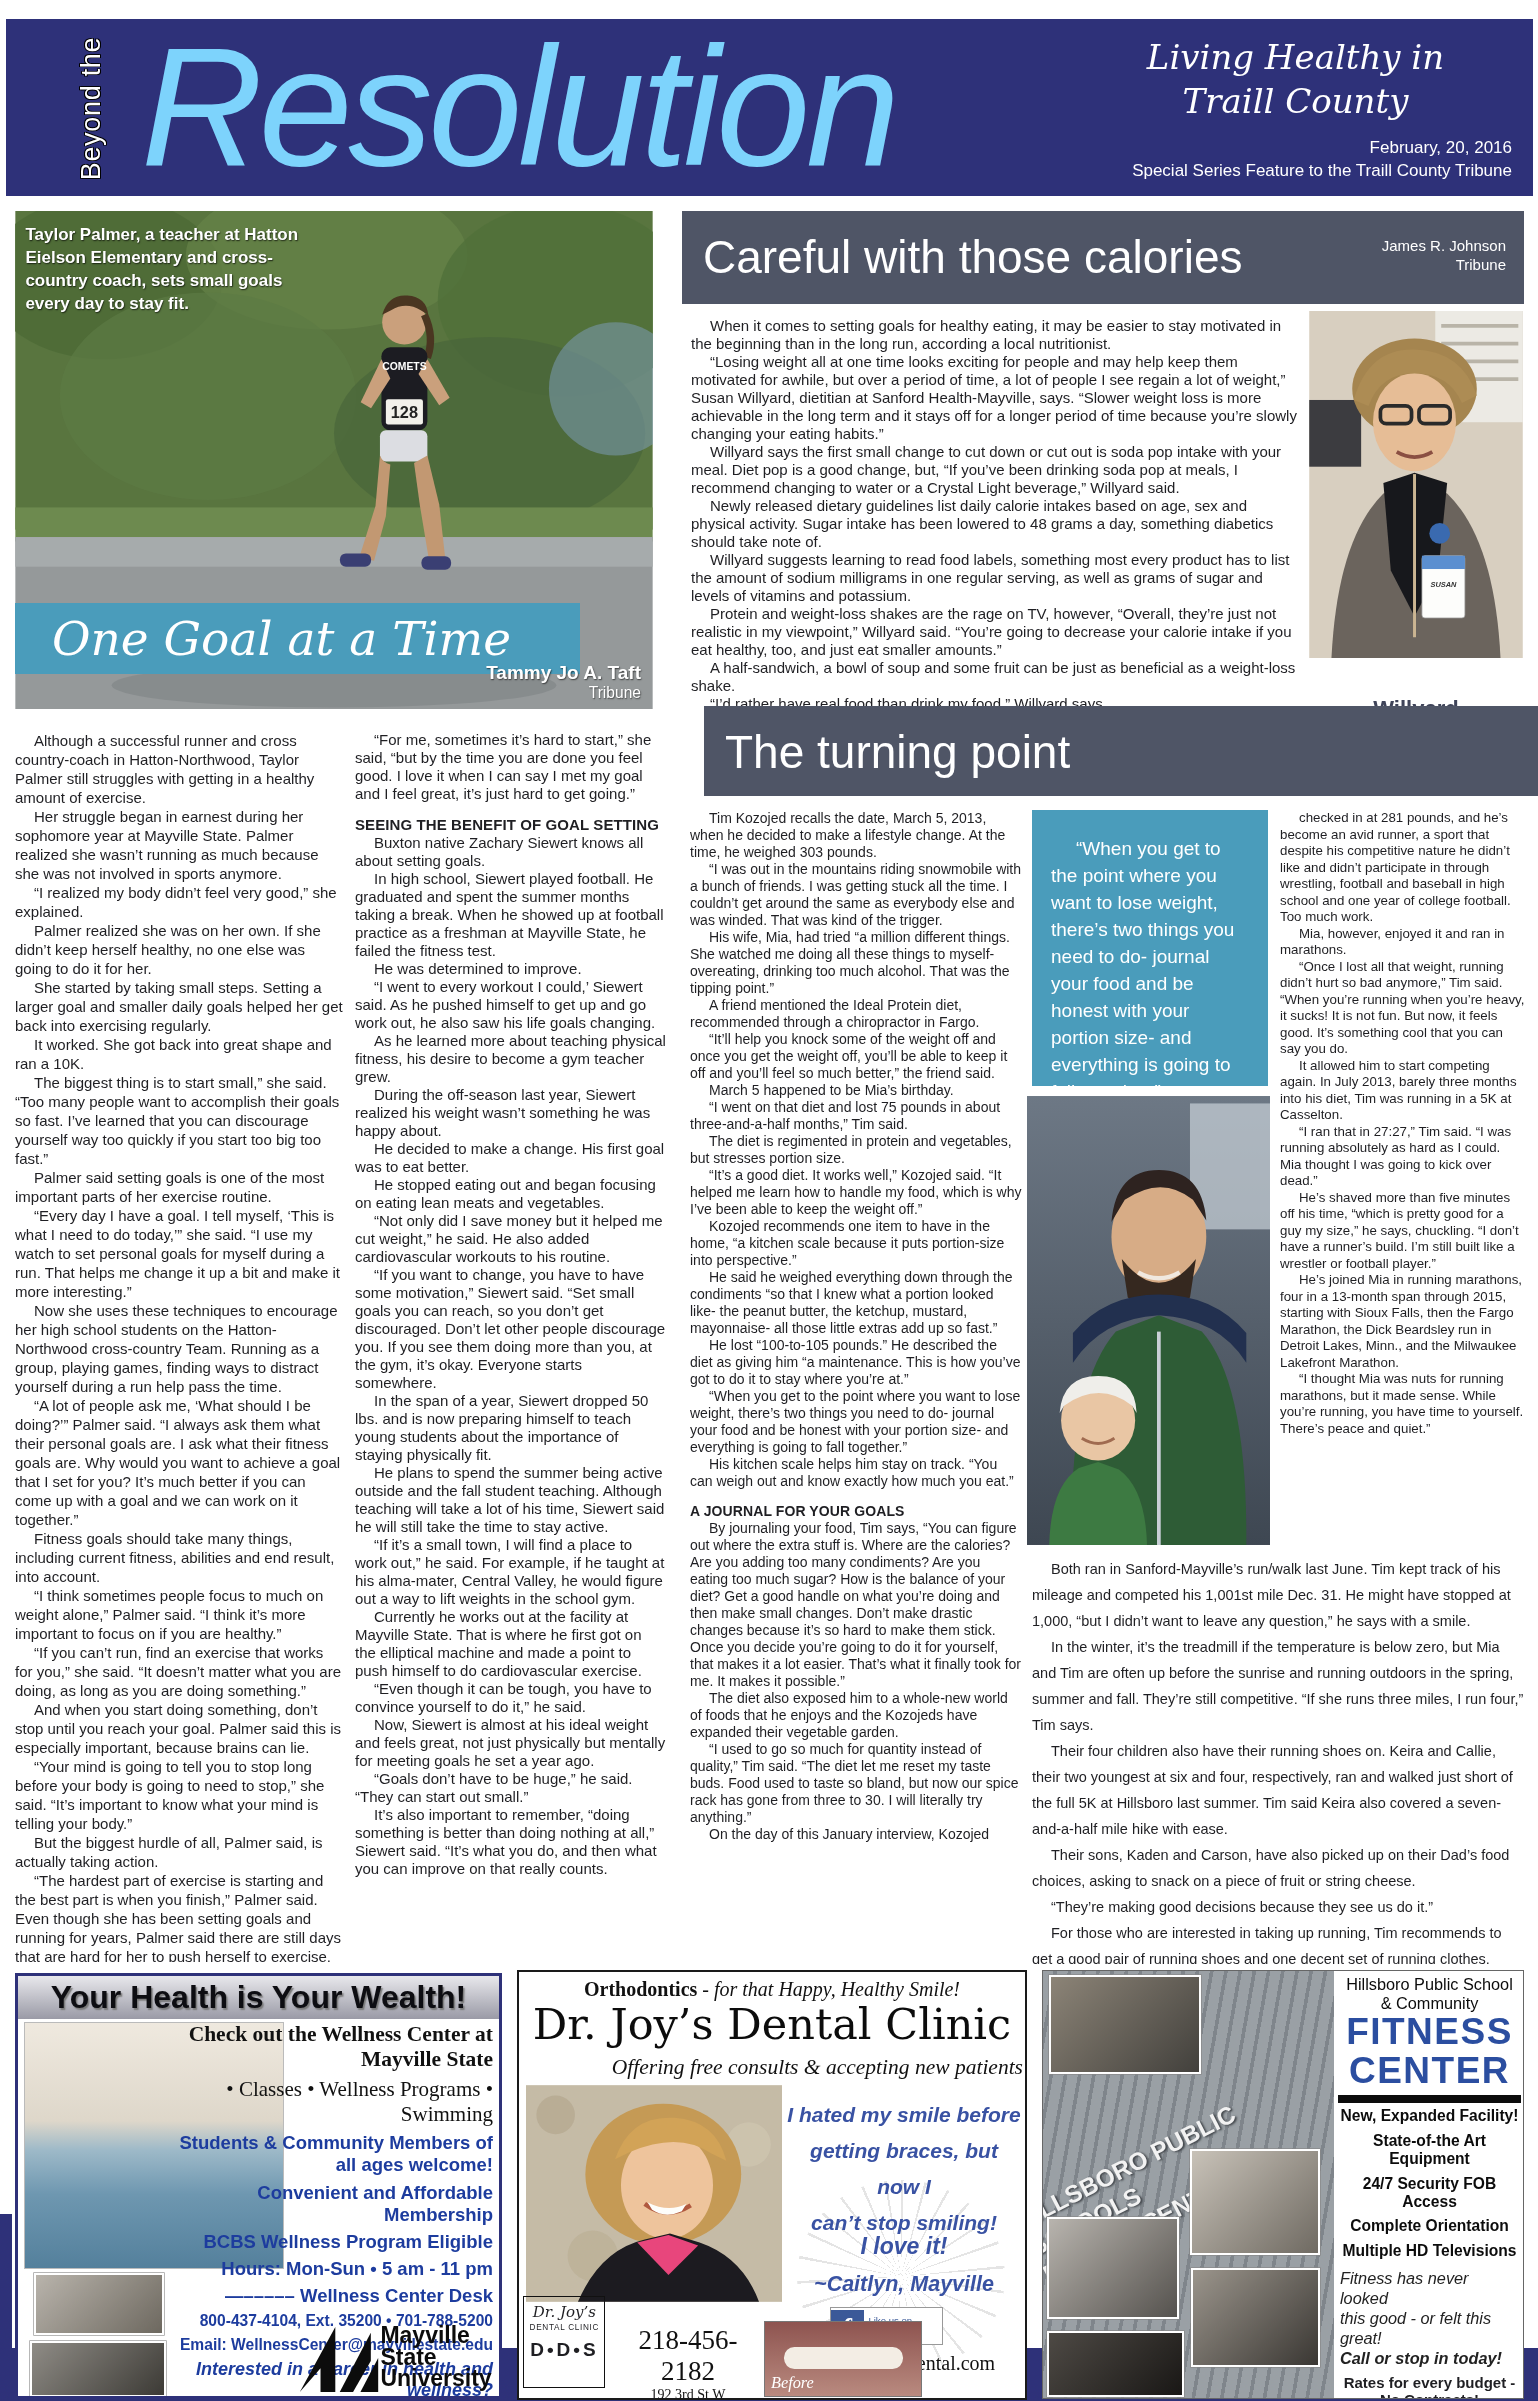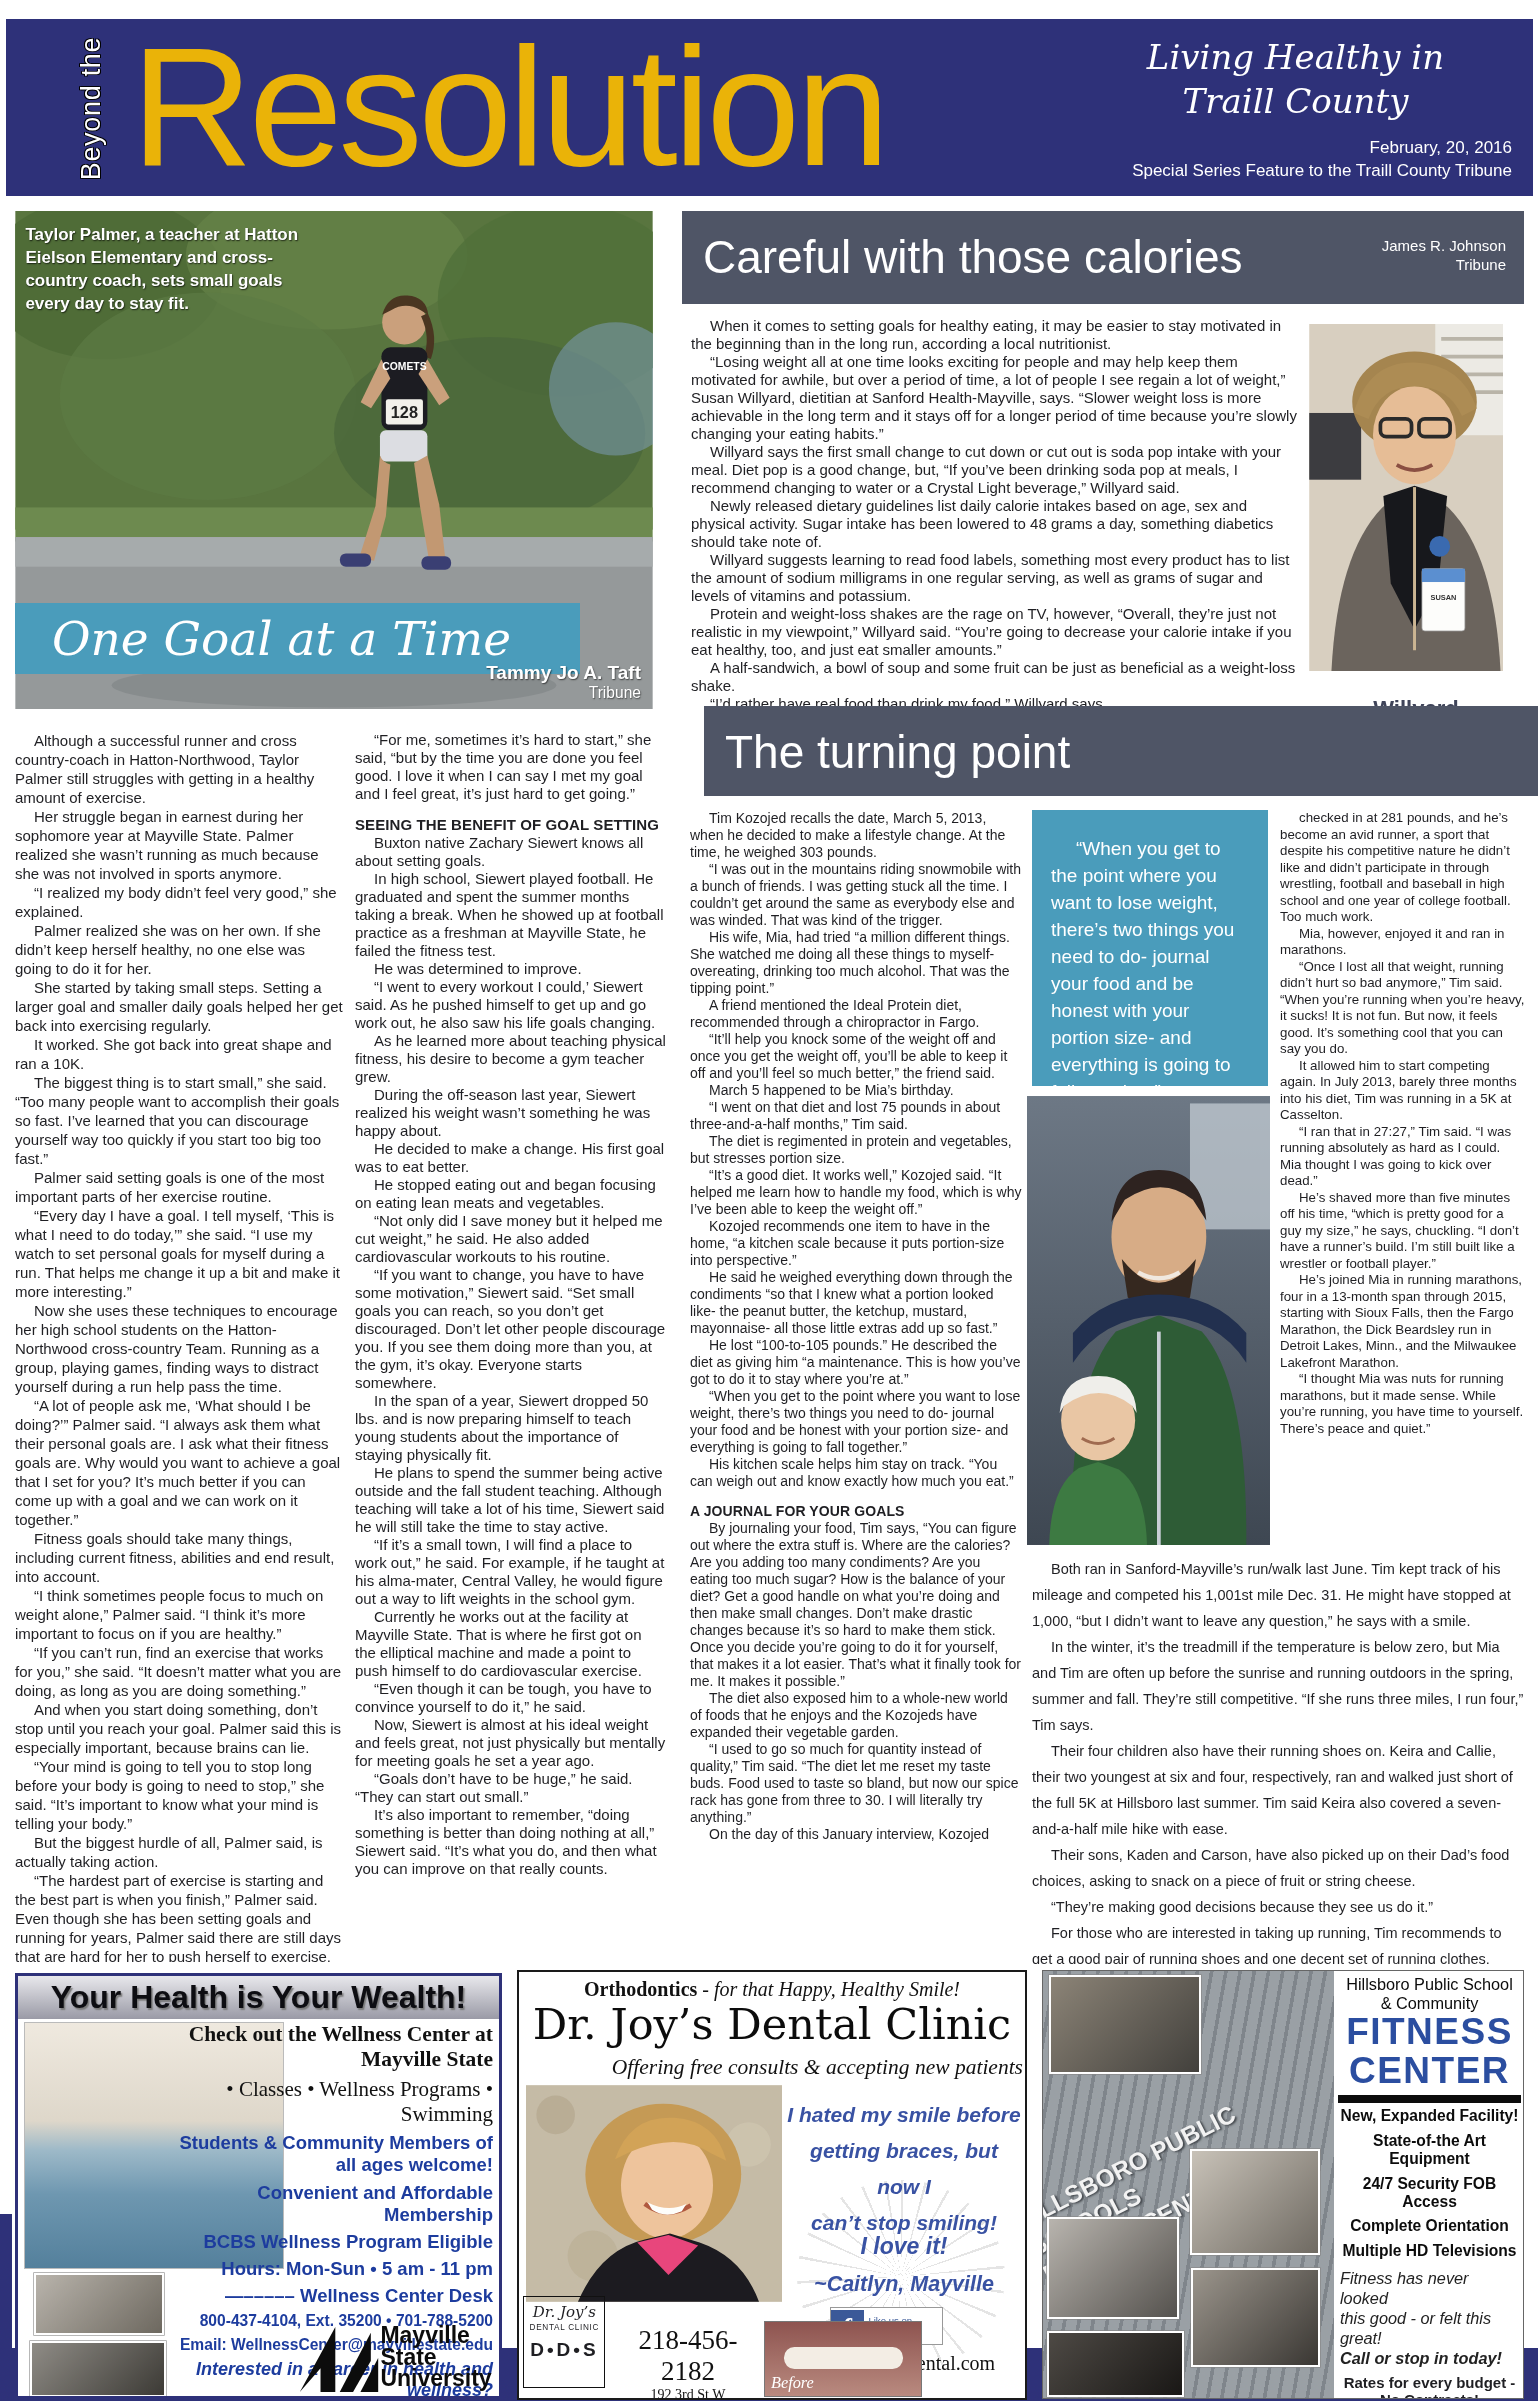--- a/index.html
+++ b/index.html
@@ -1,21 +1,21 @@
 <!DOCTYPE html>
 <html style="font-size:12px"><head>
 <meta charset="utf-8">
 <style>
   html,body{margin:0;padding:0;background:#e8e8e8;}
   .page{position:relative;width:1539px;height:2401px;background:#ffffff;font-family:"Liberation Sans",sans-serif;color:#1f1f23;overflow:hidden;margin:0 auto;}
   .abs{position:absolute;}
   
   .masthead{left:6px;top:18.5px;width:1527px;height:177px;background:#2e3179;}
   .vertical-title{left:-33px;top:74px;width:237px;text-align:center;transform:rotate(-90deg);font-size:27px;letter-spacing:0.7px;color:#fff;text-shadow:0.7px 0.7px 0 #000,-0.7px -0.7px 0 #000,0.7px -0.7px 0 #000,-0.7px 0.7px 0 #000;}
-  .res-title{left:125px;top:0;font-size:169px;line-height:175px;letter-spacing:-4.4px;color:#eab308;white-space:nowrap;}
+  .res-title{left:135px;top:0;font-size:169px;line-height:175px;letter-spacing:-4.4px;color:#7dd3fc;white-space:nowrap;font-style:italic;}
   .script{font-family:"DejaVu Serif",serif;font-style:italic;}
   .mast-tagline{right:30px;top:16.3px;width:415px;text-align:center;font-size:34px;line-height:44px;color:#fff;}
   .mast-date{right:21px;top:119px;width:445px;text-align:right;font-size:17px;color:#fff;}
   .mast-sub{right:21px;top:142px;width:519px;text-align:right;font-size:17px;color:#fff;}
   
   .runner-photo{left:15px;top:211px;width:638px;height:498px;overflow:hidden;}
   .photo-caption{left:10.4px;top:12px;width:304px;font-size:17px;line-height:23px;font-weight:bold;color:#fff;text-shadow:0.7px 0.7px 1.5px rgba(0,0,0,.7);}
   .goal-band{left:0;top:392px;width:565px;height:71px;background:#4a9cbb;}
   .goal-band-text{left:37px;top:0;line-height:71px;font-size:47px;color:#fff;white-space:nowrap;}
   .goal-byline{right:12px;bottom:7.4px;text-align:right;color:#fff;text-shadow:0.7px 0.7px 1.5px rgba(0,0,0,.6);}
@@ -25,21 +25,21 @@
   .body{overflow:hidden;text-align:left;}
   .body p{margin:0;text-indent:19px;}
   .goal-col1{left:15px;top:731px;width:328px;height:1231px;font-size:15px;line-height:19px;}
   .goal-col2{left:355px;top:731px;width:311px;height:1231px;font-size:15px;line-height:18px;}
   .subhead{font-weight:bold;text-indent:0 !important;margin-top:13.3px !important;letter-spacing:0.1px;}
   
   .cal-band{left:682px;top:211px;width:842px;height:93px;background:#4f5566;}
   .band-title{left:21px;top:0;font-size:46px;line-height:92px;color:#fff;white-space:nowrap;}
   .band-byline{right:18px;top:25px;text-align:right;color:#fff;font-size:15px;line-height:19px;}
   .cal-text{left:691px;top:317px;width:613px;height:389px;font-size:15px;line-height:18px;}
-  .willyard-photo{left:1309px;top:324px;width:194px;height:347px;overflow:hidden;}
+  .willyard-photo{left:1309px;top:311px;width:230px;height:347px;overflow:hidden;font-style:italic;}
   .willyard-cap{left:1309px;top:696px;width:214px;text-align:center;font-size:22px;font-weight:bold;color:#3f4459;}
   
   .turn-band{left:677px;top:706px;width:980px;height:90px;background:#4f5566;margin-left:27px;}
   .turn-col1{left:690px;top:810px;width:332px;height:1154px;font-size:14px;line-height:17px;}
   .pull-quote{left:1032px;top:810px;width:236px;height:276px;background:#4a9cbb;color:#fff;box-sizing:border-box;padding:25px 19px;font-size:19px;line-height:27px;}
   .pull-quote div{text-indent:25px;}
   .tim-photo{left:1027px;top:1096px;width:243px;height:449px;overflow:hidden;}
   .turn-col3{left:1280px;top:810px;width:245px;height:715px;font-size:13.3px;line-height:16.5px;}
   .turn-wide{left:1032px;top:1556px;width:492px;height:408px;font-size:14.5px;line-height:26px;}
   

